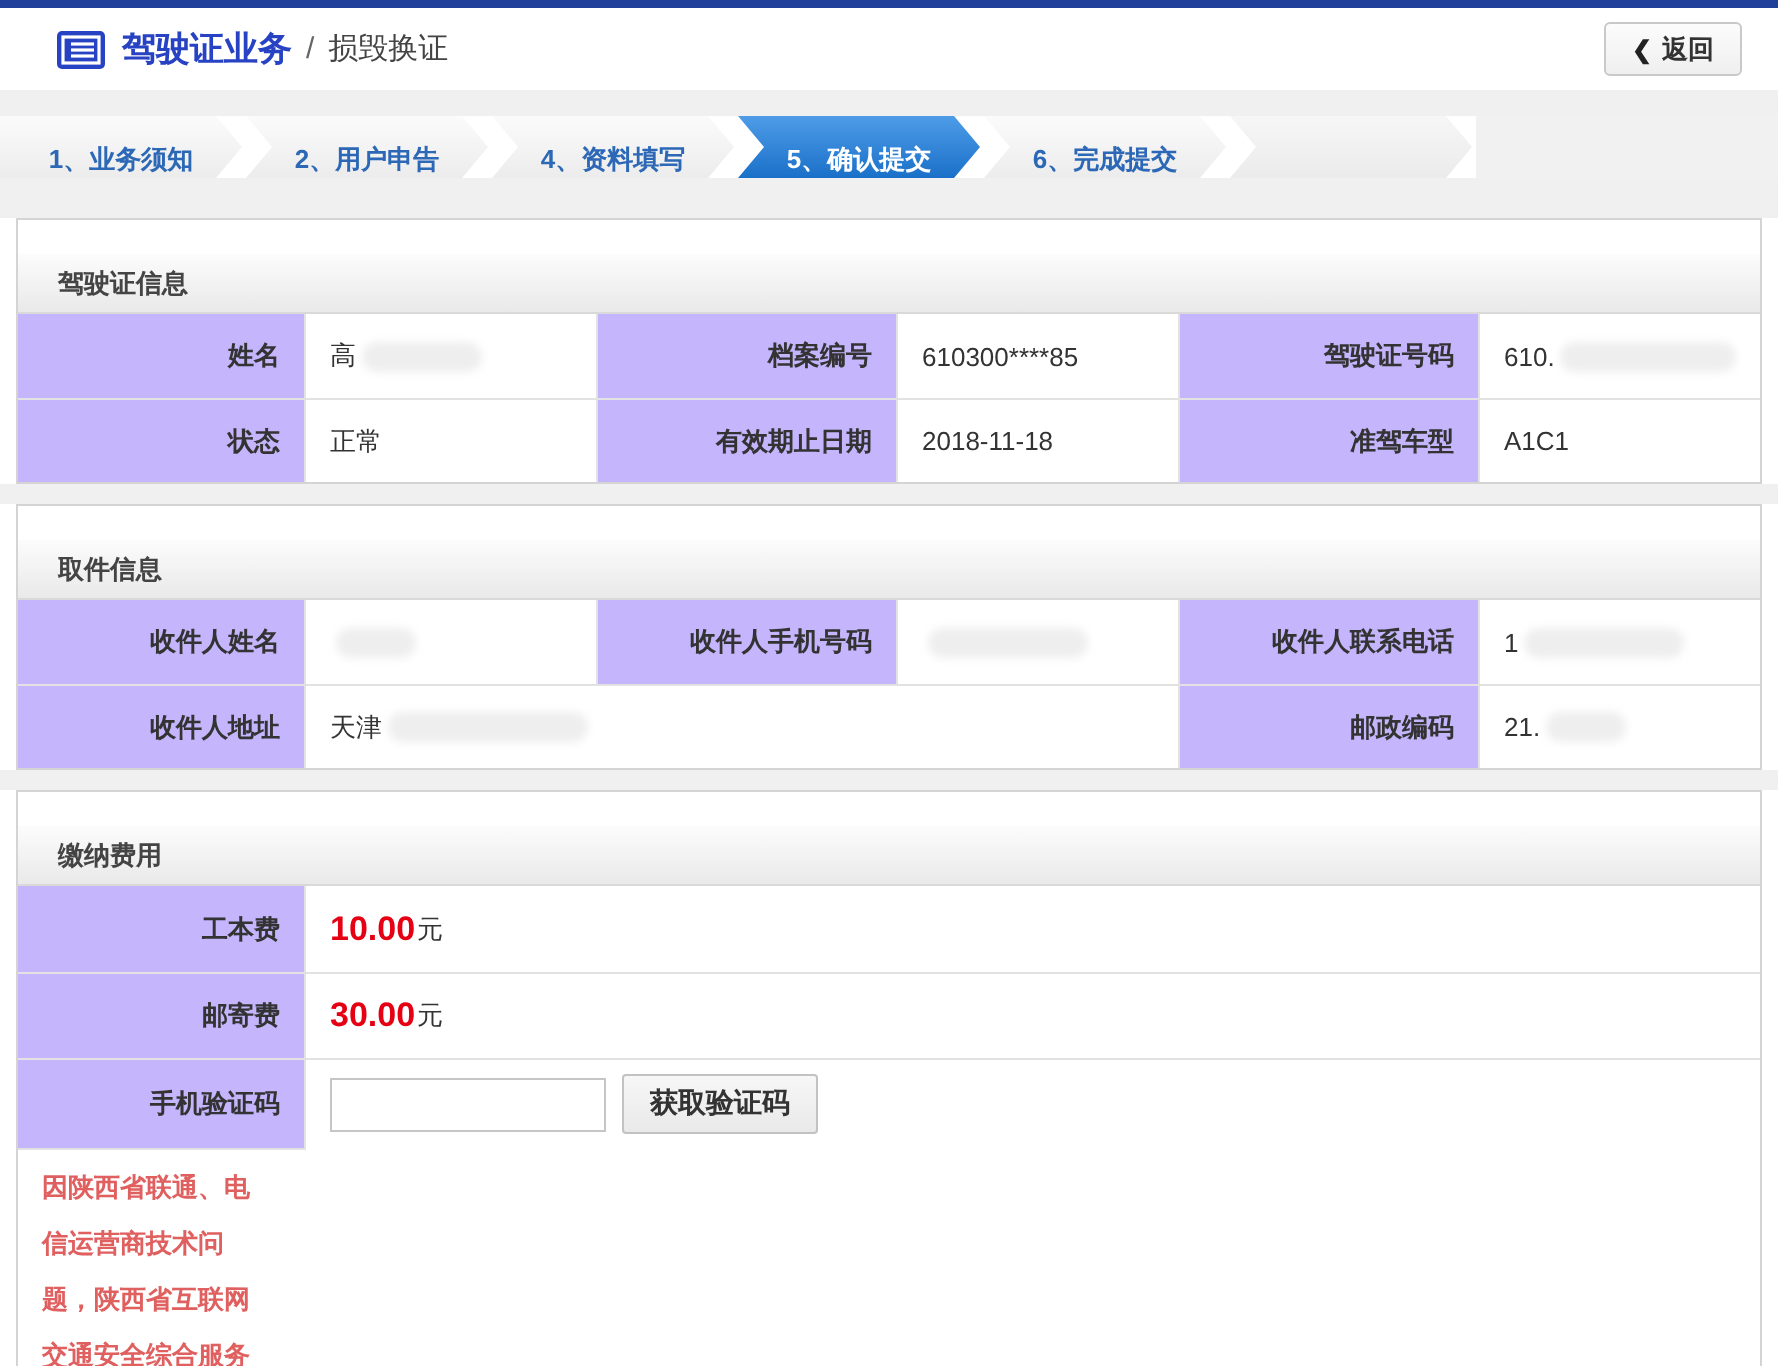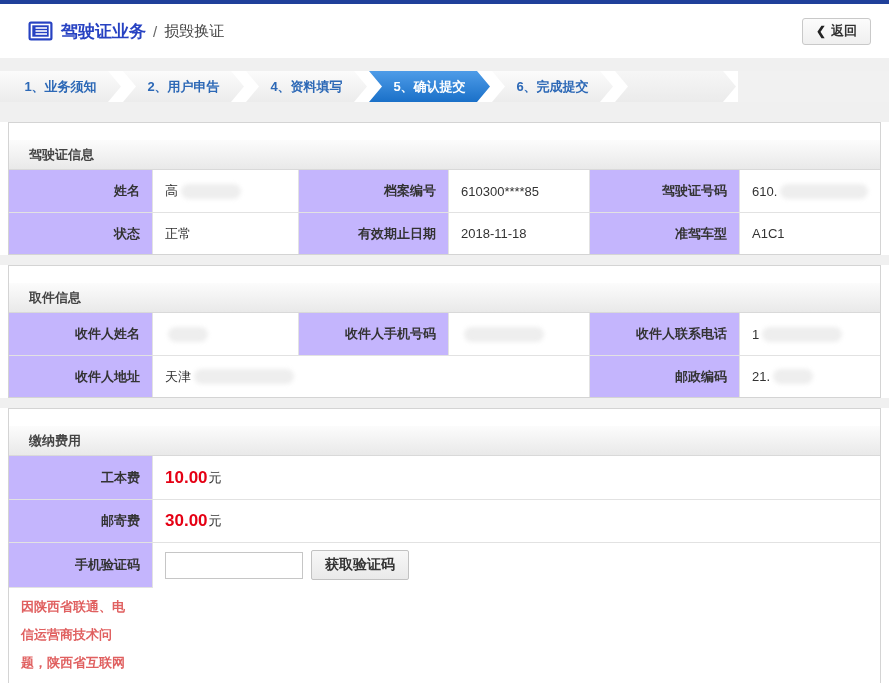--- a/index.html
+++ b/index.html
@@ -1,34 +1,34 @@
 <!DOCTYPE html>
 <html><head>
 <meta charset="utf-8">
 <style>
   * { margin:0; padding:0; box-sizing:border-box; }
   body { width:889px; height:683px; overflow:hidden; background:#fff;
          font-family:"Liberation Sans","DejaVu Sans",sans-serif; font-size:13px; color:#333; }
   .topbar { height:4px; background:#20409a; }
   
-  .header { height:54px; background:#fff; display:flex; align-items:center; padding:0 18px 0 28px; }
+  .header { height:41px; background:#fff; display:flex; align-items:center; padding:0 18px 0 28px; }
   .brand-icon { width:25px; height:20px; margin-right:8px; flex:0 0 auto; }
   .brand-title { color:#2742c2; font-size:17px; font-weight:bold; }
   .brand-sep { color:#666; font-size:15px; margin:0 7px; }
   .brand-sub { color:#444; font-size:15px; }
   .spacer { flex:1; }
   .back-btn { display:inline-flex; align-items:center; gap:5px; height:27px; padding:0 13px;
               background:linear-gradient(#fcfcfc,#efefef); border:1px solid #c9c9c9; border-radius:3px;
               font-size:13px; font-weight:bold; color:#333; cursor:pointer; }
   .back-chevron { font-size:12px; font-weight:bold; color:#222; }
   .gap { background:#f0f0f0; }
   .gap1 { height:13px; } .gap2 { height:20px; } .gapS { height:10px; }
   
   .steps { height:31px; display:flex; background:#fff; }
-  .step { flex:0 0 121px; margin-right:2px; display:flex; align-items:center; justify-content:center;
+  .step { flex:0 0 121px; margin-right:2px; display:flex; align-items:flex-end; justify-content:center;
           background:linear-gradient(#fbfbfb,#ececec); color:#2c68b6; font-weight:bold; font-size:13px;
           clip-path:polygon(0 0, calc(100% - 13px) 0, 100% 50%, calc(100% - 13px) 100%, 0 100%, 13px 50%); }
   .step.first { clip-path:polygon(0 0, calc(100% - 13px) 0, 100% 50%, calc(100% - 13px) 100%, 0 100%); }
   .step.active { background:linear-gradient(#4e9ce8,#1a70c8); color:#fff; }
   .step.empty { background:linear-gradient(#f6f6f6,#ebebeb); }
   .step.fill { flex:1; margin-right:0; clip-path:none; background:#f1f1f1; }
   
   .card { margin:0 8px; background:#fff; border:1px solid #d4d4d4; }
   .card-title { height:30px; line-height:29px; padding-left:20px; font-weight:bold; color:#444;
                 background:linear-gradient(#fcfcfc,#e9e9e9); border-bottom:1px solid #d9d9d9;margin-top:17px; }

